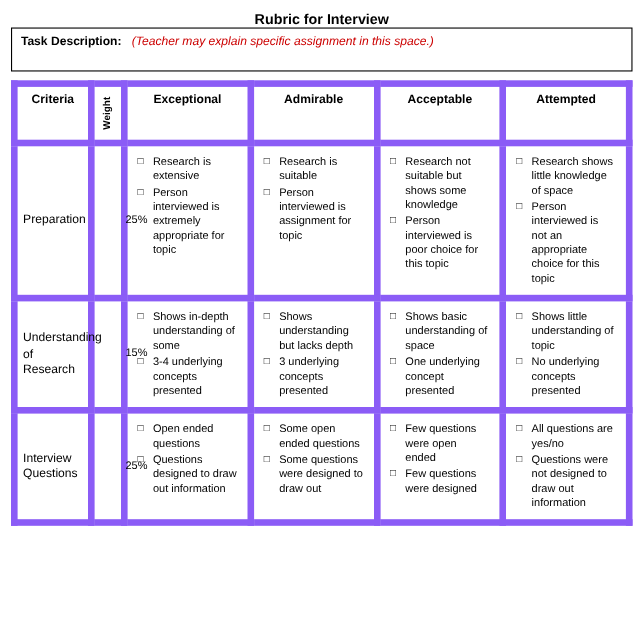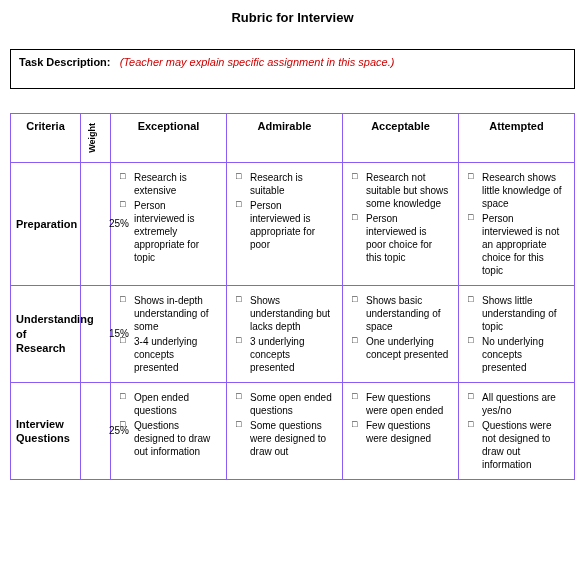--- a/index.html
+++ b/index.html
@@ -9,60 +9,60 @@
       font-size: 11px;
       color: #000;
       width: 585px;
       min-height: 574px;
       padding: 10px;
     }
     .page-title {
       text-align: center;
       font-size: 13px;
       font-weight: bold;
-      margin-bottom: 24px;
+      margin-bottom: 0;
     }
     .task-desc-box {
       border: 1px solid #000;
       padding: 6px 8px;
-      margin-bottom: 24px;
+      margin-bottom: 8px;
       min-height: 40px;
     }
     .task-desc-label {
       font-weight: bold;
       font-size: 11px;
     }
     .task-desc-value {
       color: #c00;
       font-style: italic;
       font-size: 11px;
     }
     table {
       border-collapse: collapse;
       width: 100%;
       table-layout: fixed;
     }
     th, td {
-      border: 1px solid #8b5cf6;
+      border: 6px solid #8b5cf6;
       padding: 4px 5px;
       vertical-align: top;
       font-size: 10px;
       line-height: 1.3;
     }
     th {
       text-align: center;
       font-weight: bold;
       background: #fff;
       font-size: 11px;
     }
     .criteria-col { width: 70px; }
     .weight-col { width: 30px; text-align: center; }
     .col-main { width: calc((100% - 100px) / 4); }
     .criteria-cell {
-      font-weight: bold;
+      font-weight: normal;
       font-size: 11px;
       vertical-align: middle;
       text-align: left;
     }
     .weight-cell {
       text-align: center;
       vertical-align: middle;
       font-size: 10px;
       padding-left: 28px;
     }
@@ -129,21 +129,21 @@
         <td class="weight-cell">25%</td>
         <td>
           <ul class="rubric-list">
             <li>Research is extensive</li>
             <li>Person interviewed is extremely appropriate for topic</li>
           </ul>
         </td>
         <td>
           <ul class="rubric-list">
             <li>Research is suitable</li>
-            <li>Person interviewed is appropriate for poor</li>
+            <li>Person interviewed is assignment for topic</li>
           </ul>
         </td>
         <td>
           <ul class="rubric-list">
             <li>Research not suitable but shows some knowledge</li>
             <li>Person interviewed is poor choice for this topic</li>
           </ul>
         </td>
         <td>
           <ul class="rubric-list">

